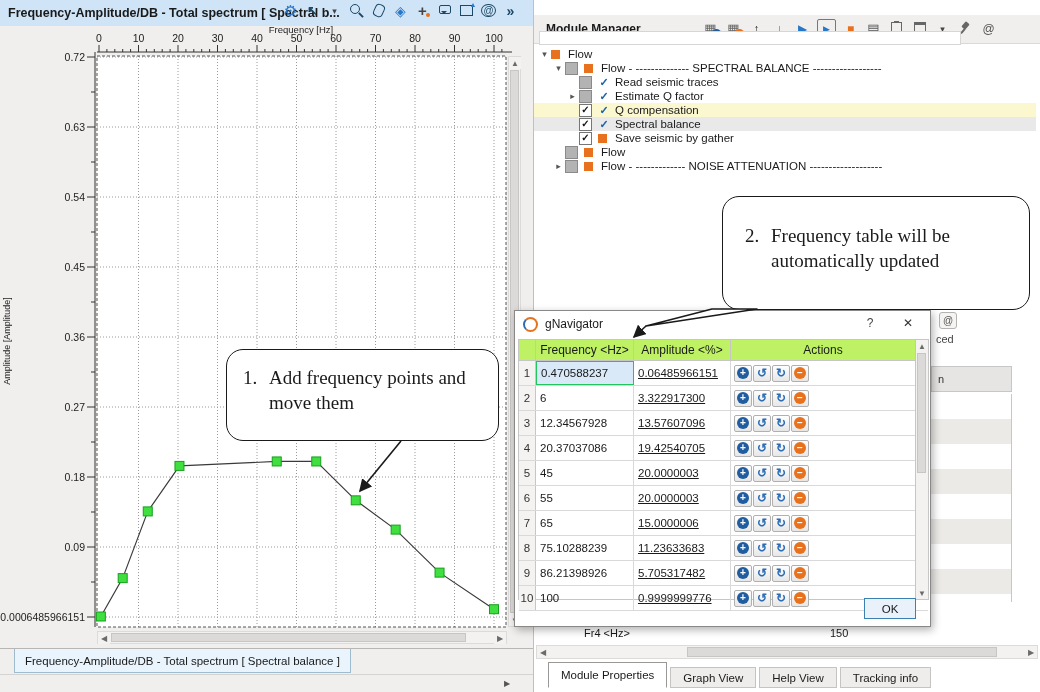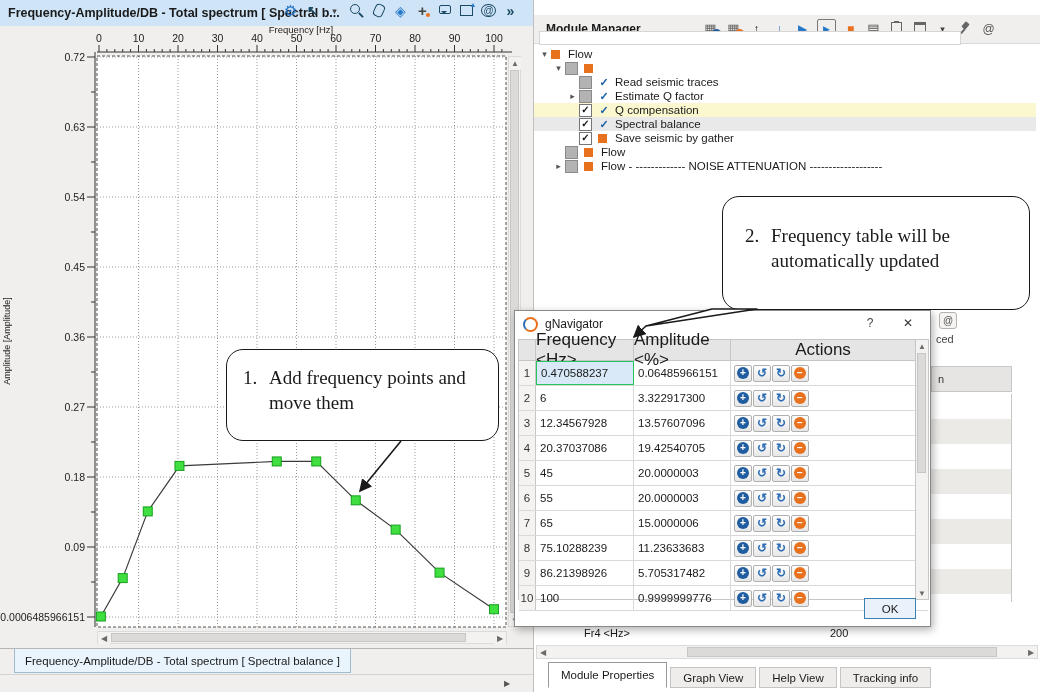--- a/index.html
+++ b/index.html
@@ -53,27 +53,27 @@
   .btab.active{background:#fff;height:26px;border-color:#9a9896;border-bottom:1px solid #fff;}
 
   
   #gnav{position:absolute;left:514px;top:310px;width:417px;height:317px;background:#ffffff;border:1px solid #8a8886;box-shadow:2px 3px 8px rgba(0,0,0,.3);z-index:30;box-sizing:border-box;}
   #gnav-title{position:absolute;left:0;top:0;width:100%;height:26px;display:flex;align-items:center;}
   #gnav-logo{width:15px;height:15px;border-radius:50%;border:2.5px solid #e8711d;border-left-color:#2b6cb5;box-sizing:border-box;margin:0 7px 0 8px;}
   #gnav-name{font-size:12px;}
   #gnav-help{position:absolute;right:52px;top:5px;font-size:12px;color:#444;width:16px;text-align:center;}
   #gnav-close{position:absolute;right:14px;top:5px;font-size:12px;color:#333;width:16px;text-align:center;}
   #gnav-table{position:absolute;left:3px;top:28px;width:411px;height:261px;border:1px solid #c6c6c6;box-sizing:border-box;}
-  #gnav-head{display:flex;height:20px;background:#e5e5e5;border-bottom:1px solid #c6c6c6;font-size:17px;}
+  #gnav-head{display:flex;height:20px;background:#bef264;border-bottom:1px solid #c6c6c6;font-size:12px;}
   .ghc{display:flex;align-items:center;justify-content:center;border-right:1px solid #c6c6c6;box-sizing:border-box;}
   .ghc.num{width:17px;} .ghc.freq{width:98px;} .ghc.amp{width:97px;} .ghc.act{width:184px;border-right:none;}
   .grow{display:flex;height:24px;border-bottom:1px solid #d9d9d9;font-size:11.5px;}
   .gcell{display:flex;align-items:center;border-right:1px solid #d9d9d9;box-sizing:border-box;padding-left:4px;overflow:hidden;white-space:nowrap;}
   .gnum{width:17px;background:#f4f3f2;color:#333;justify-content:center;padding-left:0;border-right:1px solid #c6c6c6;}
-  .gfreq{width:98px;} .gamp{width:97px;} .gact{width:184px;border-right:none;padding-left:3px;}
+  .gfreq{width:98px;} .gamp{width:97px;text-decoration:underline;} .gact{width:184px;border-right:none;padding-left:3px;}
   .gfreq.sel{background:#d9e9f7;border:1px solid #22c55e;}
   .act-btn{width:18px;height:17px;border:1px solid #b0b0b0;border-radius:2px;background:linear-gradient(#fefefe,#e7e7e7);display:inline-flex;align-items:center;justify-content:center;margin-right:1px;box-sizing:border-box;}
   .act-add-row::before{content:"+";width:12px;height:12px;background:#1f5da0;color:#fff;border-radius:50%;font-size:10px;line-height:12px;text-align:center;font-weight:bold;}
   .act-insert-copy-up::before{content:"↺";color:#2b6cb5;font-weight:bold;font-size:12px;}
   .act-insert-copy-down::before{content:"↻";color:#2b6cb5;font-weight:bold;font-size:12px;}
   .act-remove-row::before{content:"−";width:12px;height:12px;background:#e8711d;color:#fff;border-radius:50%;font-size:10px;line-height:11px;text-align:center;font-weight:bold;}
   #gnav-vscroll{position:absolute;right:0;top:0;width:13px;height:259px;background:#f3f2f1;border-left:1px solid #c6c6c6;box-sizing:border-box;}
   #gnav-ok{position:absolute;right:14px;bottom:7px;width:50px;height:19px;background:#e9f2fb;border:1px solid #3c7fb1;font-size:11.5px;display:flex;align-items:center;justify-content:center;}
 
   
@@ -315,20 +315,21 @@
     <div id="module-tree">
         <div class="tree-row" style="padding-left: 4px;">
           <span class="tw">▾</span>
           <span class="sq-orange"></span>
           <span class="tree-label">Flow</span>
         </div>
         <div class="tree-row" style="padding-left: 18px;">
           <span class="tw">▾</span>
           <span class="cb cb-gray"></span>
           <span class="sq-orange"></span>
+          <span class="tree-label">Flow - -------------- SPECTRAL BALANCE ------------------</span>
         </div>
         <div class="tree-row" style="padding-left: 32px;">
           <span class="tw"></span>
           <span class="cb cb-gray"></span>
           <span class="chk-blue">✓</span>
           <span class="tree-label">Read seismic traces</span>
         </div>
         <div class="tree-row" style="padding-left: 32px;">
           <span class="tw">▸</span>
           <span class="cb cb-gray"></span>
@@ -369,21 +370,21 @@
 
     <span id="frag-at">@</span>
     <span id="frag-ced">ced</span>
     <div id="frag-band">
       <span>n</span>
     </div>
     <div id="frag-stripes"></div>
 
     <div id="fr4-row">
       <span id="fr4-label">Fr4 &lt;Hz&gt;</span>
-      <span id="fr4-value">200</span>
+      <span id="fr4-value">150</span>
     </div>
 
   </div>
 
   <div class="sb" id="right-hscroll" style="position:absolute;">
     <span class="sb-btn" style="left:0;top:0;">◀</span>
     <span class="sb-btn" style="right:0;top:0;">▶</span>
     <span class="sb-thumb" style="left:150px;top:1px;width:310px;height:10px;"></span>
   </div>
   <div id="bottom-tab-bar" style="position:absolute;left:548px;top:661px;height:27px;display:flex;align-items:flex-end;">

